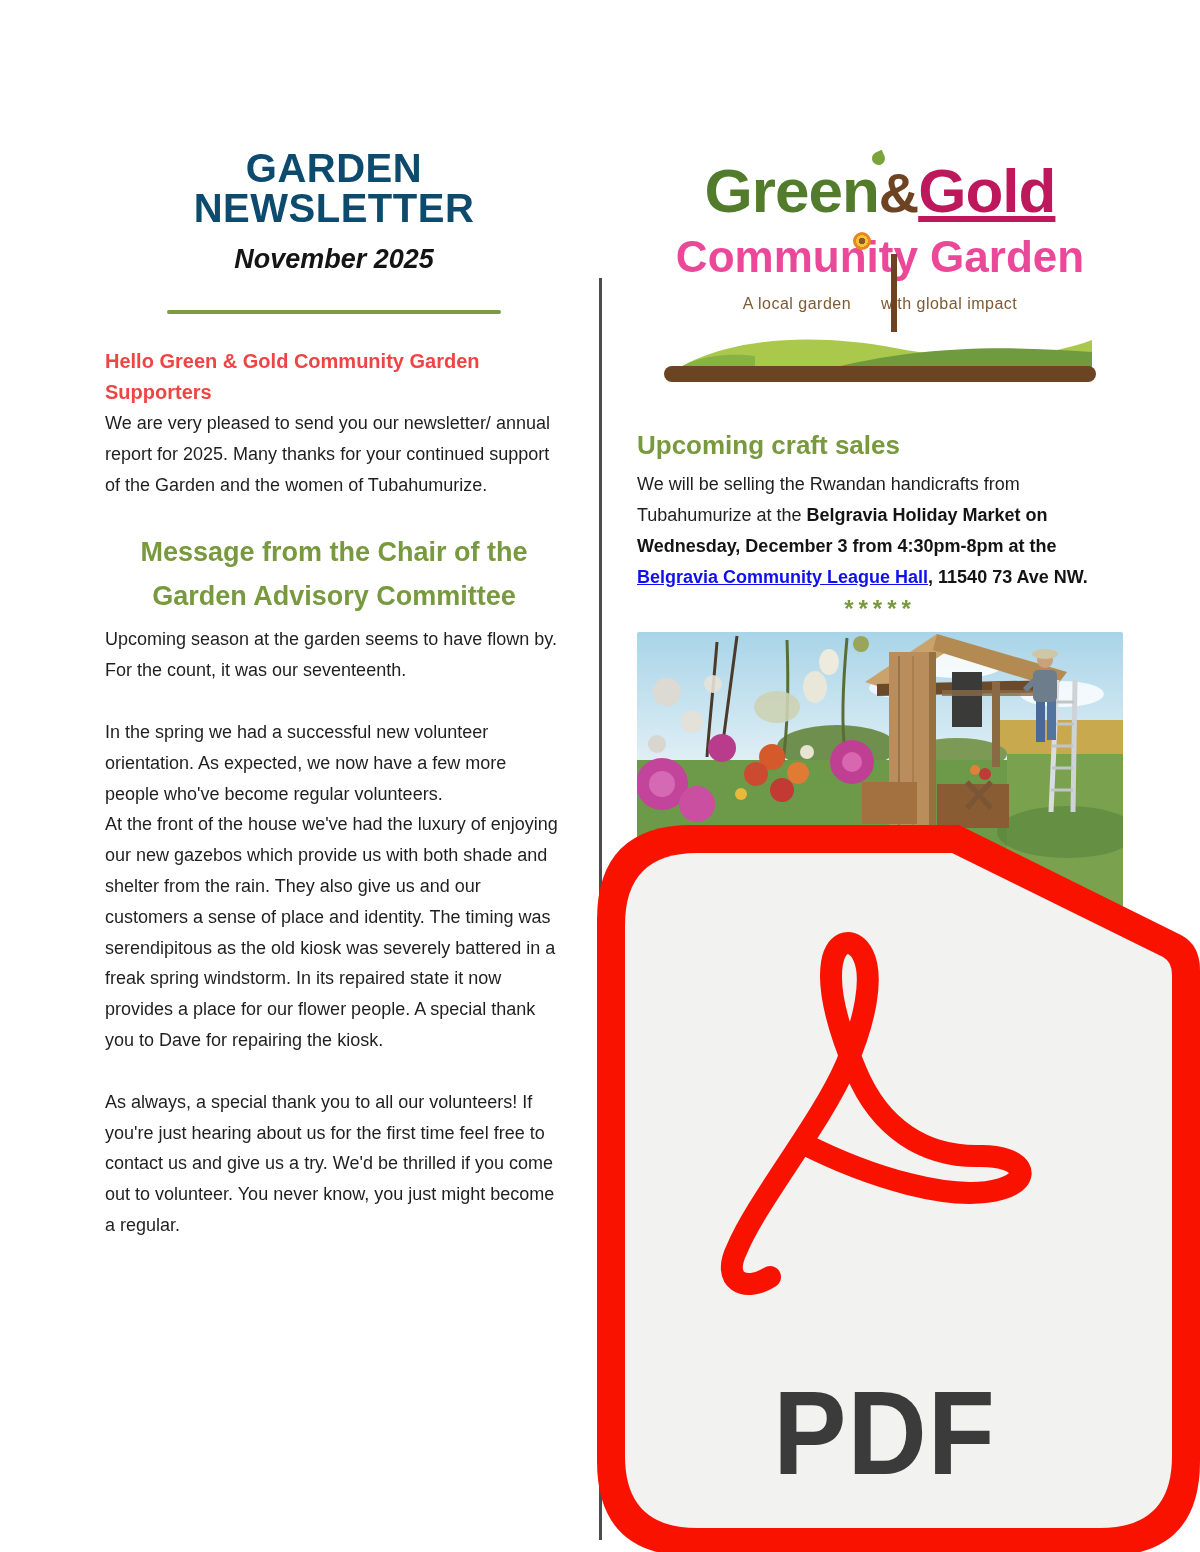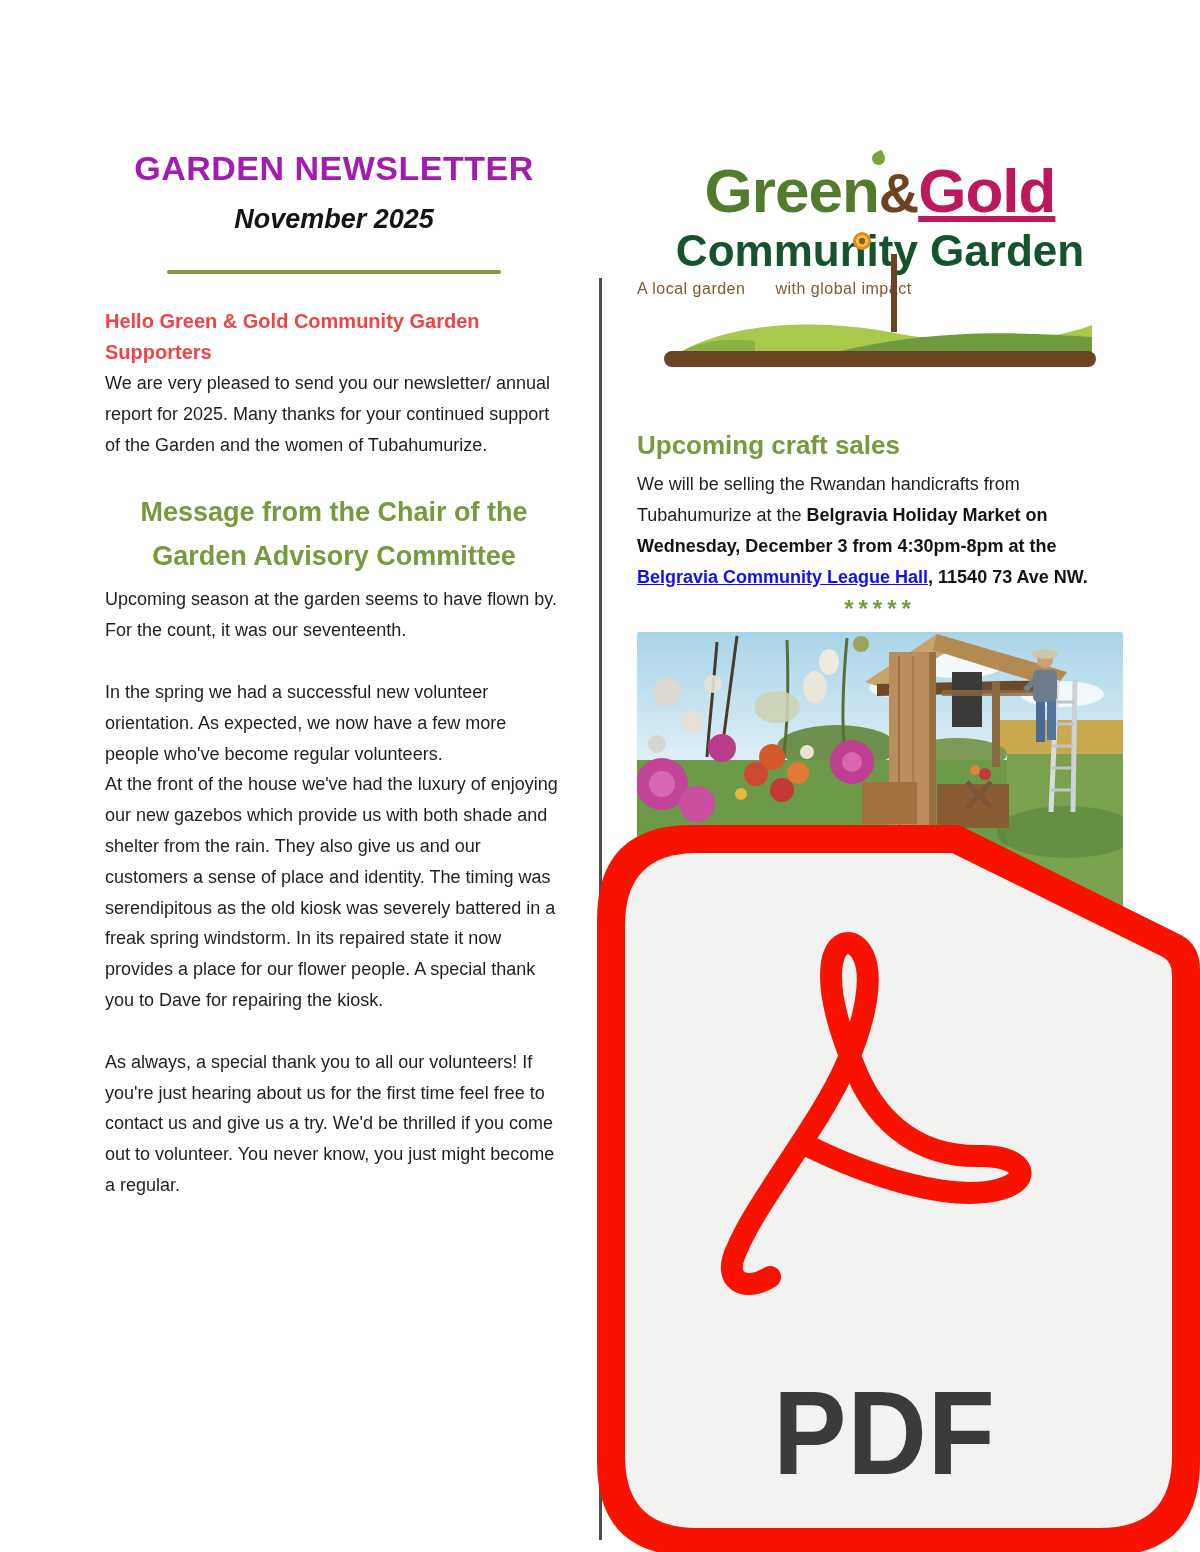--- a/index.html
+++ b/index.html
@@ -5,37 +5,37 @@
   html,body{margin:0;padding:0;background:#ffffff;}
   .page{
     position:relative;width:1200px;height:1552px;background:#ffffff;
     font-family:"Liberation Sans",sans-serif;color:#1c1c1c;overflow:hidden;
   }
   
   .col-divider{position:absolute;left:599px;top:278px;width:3px;height:1262px;background:#4d4d4d;z-index:0;}
   .left-col{position:absolute;left:105px;top:148px;width:458px;}
   .right-col{position:absolute;left:637px;top:158px;width:486px;}
   
-  .nl-title{margin:0;text-align:center;font-size:34px;line-height:40px;font-weight:bold;color:#a21caf;letter-spacing:.5px;}
+  .nl-title{margin:0;text-align:center;font-size:40px;line-height:40px;font-weight:bold;color:#0c4a6e;letter-spacing:.5px;}
   .nl-date{margin-top:14px;text-align:center;font-size:27px;line-height:34px;font-weight:bold;font-style:italic;color:#141414;}
   .nl-rule{margin:34px auto 0 auto;width:334px;height:4px;background:#7d9a44;border-radius:2px;}
   .greet-h{margin:32px 0 0 0;font-size:20px;line-height:31px;font-weight:bold;color:#ef4444;max-width:430px;}
   .para{margin:0;font-size:18px;line-height:30.8px;color:#1f1f1f;}
   .section-h{margin:30px 10px 6px 10px;text-align:center;font-size:27px;line-height:44px;font-weight:bold;color:#78993d;}
   .paras .para.gap{margin-top:31px;}
   .paras .para:first-child{margin-top:0;}
   
   .logo{position:relative;height:235px;text-align:center;}
   .logo-line1{position:relative;font-weight:800;font-size:62px;line-height:66px;letter-spacing:-1px;}
   .lg-green{color:#527c2c;}
   .lg-amp{color:#6d4322;font-size:56px;}
   .lg-gold{color:#be185d;text-decoration:underline;}
   .sprout{position:absolute;top:-6px;left:50%;margin-left:-8px;width:13px;height:13px;background:#7aa33c;border-radius:50% 0 50% 50%;transform:rotate(-25deg);}
-  .logo-line2{font-weight:700;font-size:44px;line-height:50px;color:#14532d;letter-spacing:0;}
-  .logo-tagline{margin-top:3px;display:flex;gap:30px;font-size:16px;line-height:20px;color:#7c5a33;letter-spacing:.5px;}
+  .logo-line2{margin-top:6px;font-weight:700;font-size:44px;line-height:50px;color:#ec4899;letter-spacing:0;}
+  .logo-tagline{margin-top:12px;display:flex;justify-content:center;gap:30px;font-size:16px;line-height:20px;color:#7c5a33;letter-spacing:.5px;}
   .trunk{position:absolute;left:254px;top:96px;width:6px;height:78px;background:#6d4322;z-index:2;}
   .flower-dot{position:absolute;left:216px;top:74px;width:18px;height:18px;border-radius:50%;
     background:radial-gradient(circle at 50% 50%, #8a5a20 0 3px, #f5c23a 3px 6px, #e8871f 6px 9px, transparent 9px);}
   .hills{display:block;margin:8px auto 0 auto;}
   
   .craft-h{margin:36px 0 8px 0;text-align:left;font-size:26px;line-height:32px;font-weight:bold;color:#78993d;}
   .craft p, .craft{font-size:18px;line-height:31px;}
   .craft b{color:#141414;}
   .hall-link{color:#1010ee;font-weight:bold;text-decoration:underline;cursor:pointer;}
   .stars{margin-top:2px;text-align:center;font-size:24px;line-height:28px;font-weight:bold;color:#78993d;letter-spacing:5px;}

